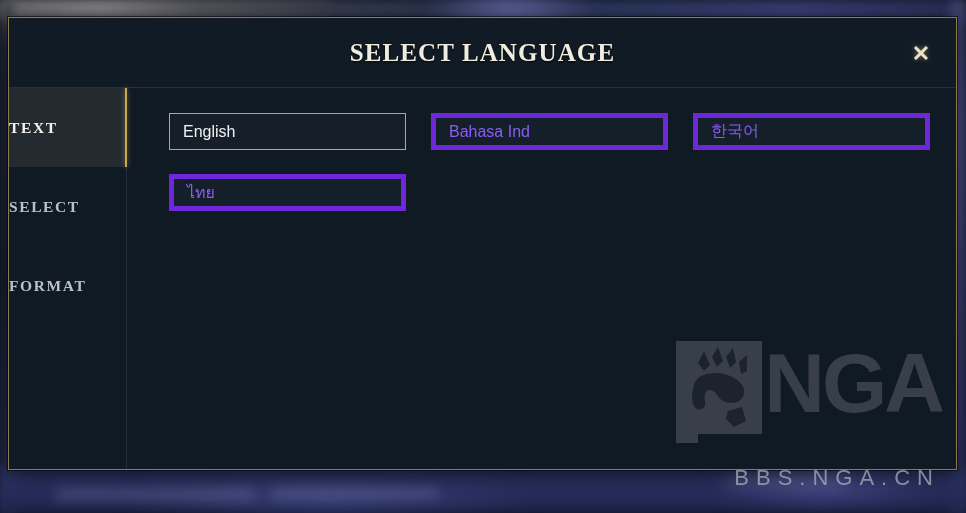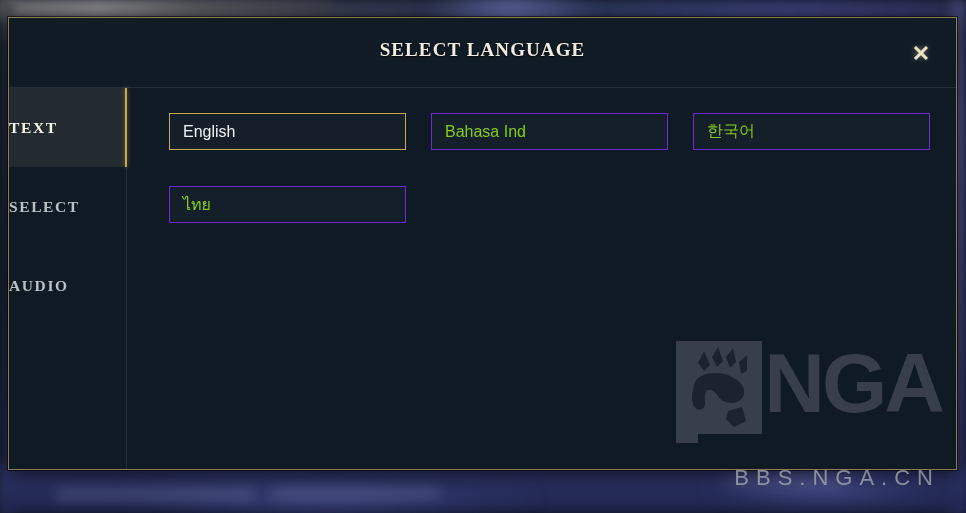--- a/index.html
+++ b/index.html
@@ -77,21 +77,21 @@
   #titlebar {
     position:relative; height:70px;
     border-bottom:1px solid #26313c;
     background:#111b25;
   }
   #title {
     position:absolute; left:0; right:0; top:21px;
     text-align:center;
     font-family:"Liberation Serif", serif;
     font-weight:bold;
-    font-size:19px;
+    font-size:25px;
     letter-spacing:1.1px;
     color:#f1ece0;
     text-shadow:0 1px 2px rgba(0,0,0,.8);
   }
   #close-btn {
     position:absolute; right:20px; top:22px;
     width:30px; height:28px; line-height:28px;
     text-align:center;
     font-family:"Liberation Sans", sans-serif;
     font-weight:bold; font-size:22px;
@@ -128,31 +128,31 @@
     width:2px; height:100%;
     background:#c9a94e;
     box-shadow:0 0 5px rgba(201,169,78,.6);
   }
 
   
   #content { position:relative; flex:1; padding:25px 24px 0 42px; }
   #lang-grid {
     display:grid;
     grid-template-columns:repeat(3, 237px);
-    gap:36px 25px;
+    gap:24px 25px;
     align-content:start;
   }
   .lang-btn {
     height:37px;
     display:flex; align-items:center;
     padding:0 13px;
     font-size:16px;
-    color:#84cc16;
+    color:#8b5cf6;
     background:#151f2a;
-    border:1px solid #6d28d9;
+    border:5px solid #6d28d9;
     cursor:pointer;
     font-family:"Liberation Sans", sans-serif;
   }
   .lang-btn.selected {
     color:#f0f2f4;
     border:1px solid #c9a94e;
     background:#161f29;
   }
 
   
@@ -224,21 +224,21 @@
   <div id="body">
 
     <div id="sidebar">
       <div class="side-item active">
         <span>TEXT</span>
       </div>
       <div class="side-item">
         <span>SELECT</span>
       </div>
       <div class="side-item">
-        <span>AUDIO</span>
+        <span>FORMAT</span>
       </div>
     </div>
 
     <div id="content">
       <div id="lang-grid">
         <div class="lang-btn selected">
           <span>English</span>
         </div>
         <div class="lang-btn">
           <span>Bahasa Ind</span>

